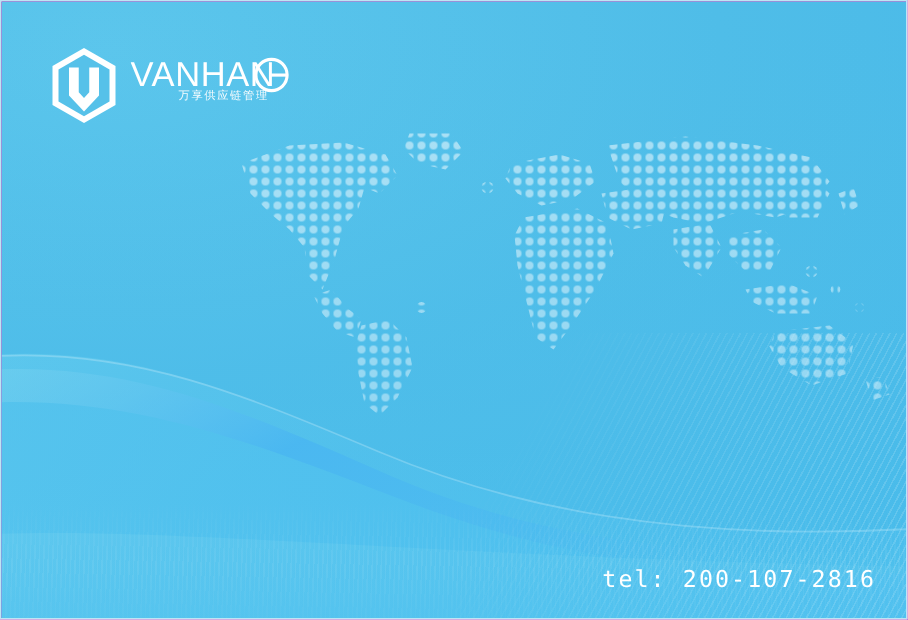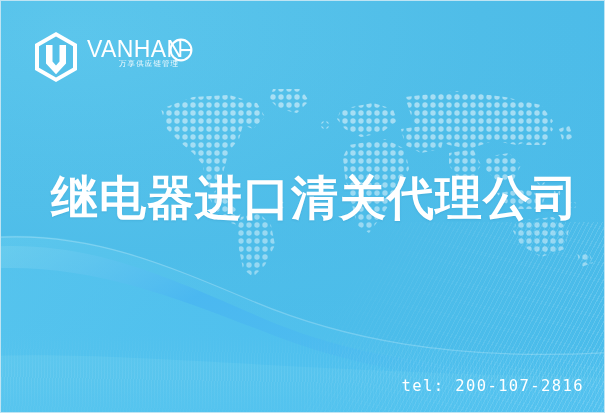--- a/index.html
+++ b/index.html
@@ -235,17 +235,16 @@
     <div id="logo-word">
       <svg id="logo-wordmark" width="106" height="28" viewBox="0 0 106 28" aria-hidden="true">
         <text x="0" y="20" font-family="'Liberation Sans', sans-serif" font-size="23" letter-spacing="0.4" fill="#ffffff">VANHAN</text>
         <circle cx="94" cy="13" r="10.4" fill="none" stroke="#ffffff" stroke-width="2.1"></circle>
         <rect x="93" y="12" width="11" height="2.1" fill="#ffffff"></rect>
       </svg>
       <div id="logo-sub">万享供应链管理</div>
     </div>
   </div>
 
-  <div id="headline">继电器进口清关代理公司</div>
 
   <div id="phone">tel: 200-107-2816</div>
 
 </div>
 
 </body></html>

